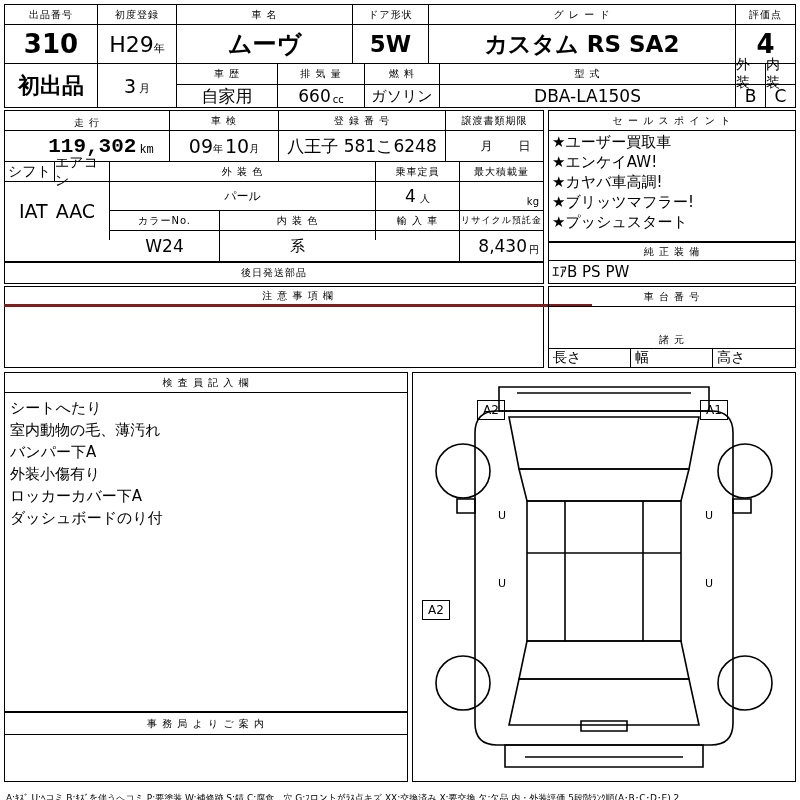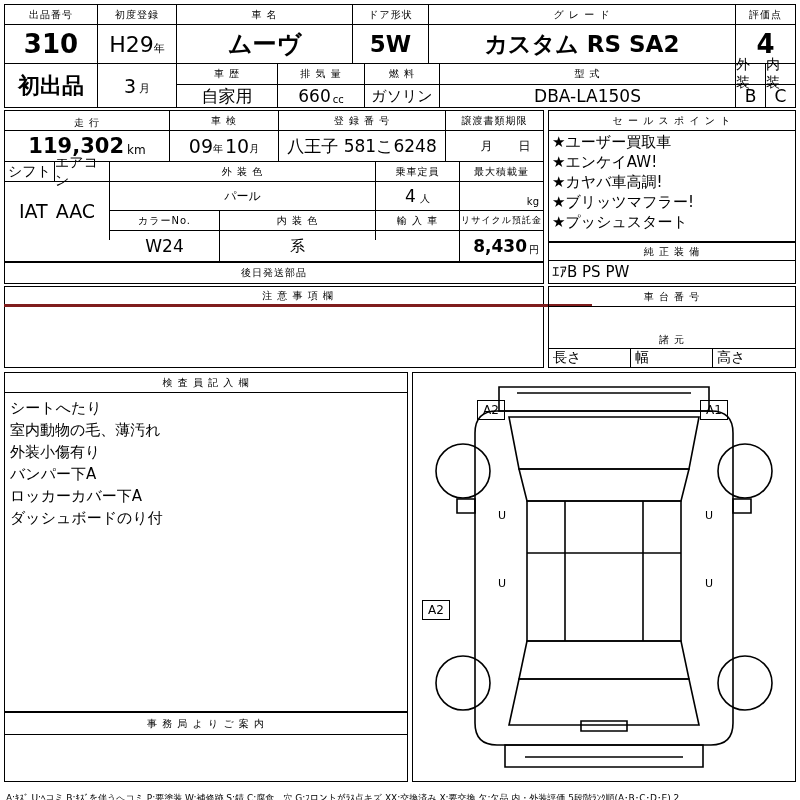--- a/index.html
+++ b/index.html
@@ -124,21 +124,21 @@
     </div>
   <div class="cell" style="left:766px;top:85px;width:29px;height:22px;">
       <span class="mid" style="font-size:17px;">C</span>
     </div>
 
   <div class="bx" style="left:4px;top:110px;width:540px;height:152px;"></div>
 
   <div class="cell" style="left:5px;top:111px;width:164px;height:20px;border-bottom:1px solid #000;align-items:flex-end;">
       <span class="lbl">走 行</span>
     </div>
-  <div class="cell" style="left:5px;top:131px;width:164px;height:30px;">
+  <div class="cell" style="left:19px;top:131px;width:164px;height:30px;font-family:Liberation Mono, monospace;">
     <span class="big" style="font-size:21px;">119,302</span>
       <span class="sml" style="padding-top:8px;padding-left:3px;">km</span>
   </div>
   <div class="vline" style="left:169px;top:111px;width:1px;height:50px;"></div>
 
   <div class="cell" style="left:170px;top:111px;width:108px;height:20px;border-bottom:1px solid #000;">
       <span class="lbl">車 検</span>
     </div>
   <div class="cell" style="left:170px;top:131px;width:108px;height:30px;">
     <span class="mid" style="font-size:19px;">09</span>
@@ -213,21 +213,21 @@
     </div>
 
   <div class="cell" style="left:110px;top:231px;width:110px;height:30px;border-right:1px solid #000;">
       <span class="mid" style="font-size:17px;">W24</span>
     </div>
   <div class="cell" style="left:220px;top:231px;width:155px;height:30px;">
       <span class="mid" style="font-size:15px;">系</span>
     </div>
   <div class="cell" style="left:376px;top:231px;width:84px;height:30px;border-right:1px solid #000;"></div>
   <div class="cell" style="left:460px;top:231px;width:83px;height:30px;justify-content:flex-end;padding-right:4px;">
-    <span class="mid" style="font-size:17px;font-weight:bold;">8,430</span>
+    <span class="mid" style="font-size:17px;">8,430</span>
       <span class="unit" style="padding-top:8px;padding-left:2px;">円</span>
   </div>
 
   <div class="bx" style="left:4px;top:262px;width:540px;height:22px;"></div>
   <div class="cell" style="left:4px;top:262px;width:540px;height:22px;">
       <span class="lbl">後日発送部品</span>
     </div>
 
   <div class="bx" style="left:4px;top:286px;width:540px;height:82px;"></div>
   <div class="cell" style="left:4px;top:287px;width:588px;height:20px;border-bottom:3px solid #7f1d1d;">
@@ -274,22 +274,22 @@
       <span class="xsml">高さ</span>
     </div>
 
   <div class="bx" style="left:4px;top:372px;width:404px;height:340px;"></div>
   <div class="cell" style="left:5px;top:373px;width:402px;height:20px;border-bottom:1px solid #000;">
       <span class="lbl">検 査 員 記 入 欄</span>
     </div>
   <div class="notes" style="position:absolute;left:10px;top:397px;width:392px;">
     <div>シートへたり</div>
     <div>室内動物の毛、薄汚れ</div>
+    <div>バンパー下A</div>
     <div>外装小傷有り</div>
-    <div>バンパー下A</div>
     <div>ロッカーカバー下A</div>
     <div>ダッシュボードのり付</div>
   </div>
 
   <div class="bx" style="left:4px;top:712px;width:404px;height:70px;"></div>
   <div class="cell" style="left:5px;top:713px;width:402px;height:22px;border-bottom:1px solid #000;">
       <span class="lbl">事 務 局 よ り ご 案 内</span>
     </div>
   <div class="cell" style="left:8px;top:737px;width:396px;height:42px;align-items:flex-start;justify-content:flex-start;">
       <span class="sml"></span>

